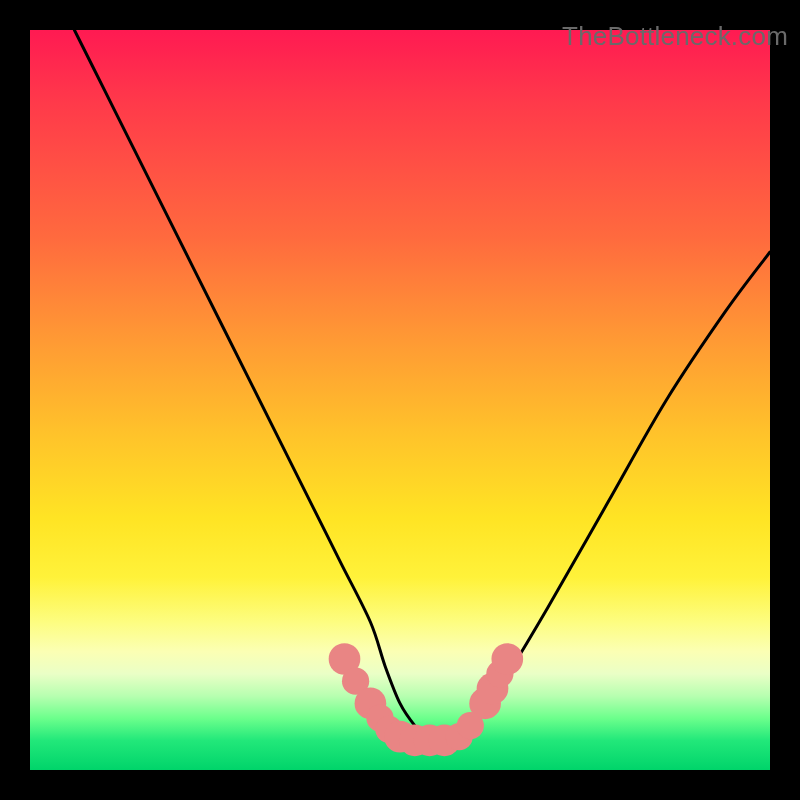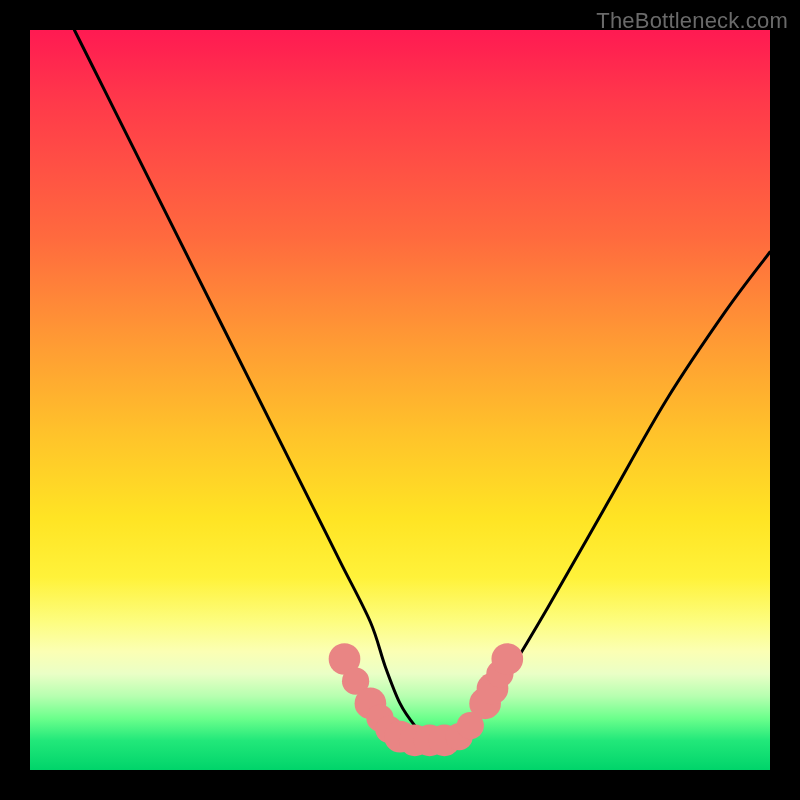--- a/index.html
+++ b/index.html
@@ -37,24 +37,24 @@
       #fbffb4 84%,
       #eaffc6 87%,
       #b7ffb0 90%,
       #6cff8c 93%,
       #22e87a 96%,
       #00d46a 100%
     );
   }
   .watermark {
     position: absolute;
-    top: 8px;
+    top: 21px;
     right: 12px;
     color: #6a6a6a;
-    font-size: 22px;
+    font-size: 26px;
     font-weight: 500;
     letter-spacing: 0.2px;
     user-select: none;
   }
   svg.curve {
     position: absolute;
     left: 0;
     top: 0;
   }
 </style>

